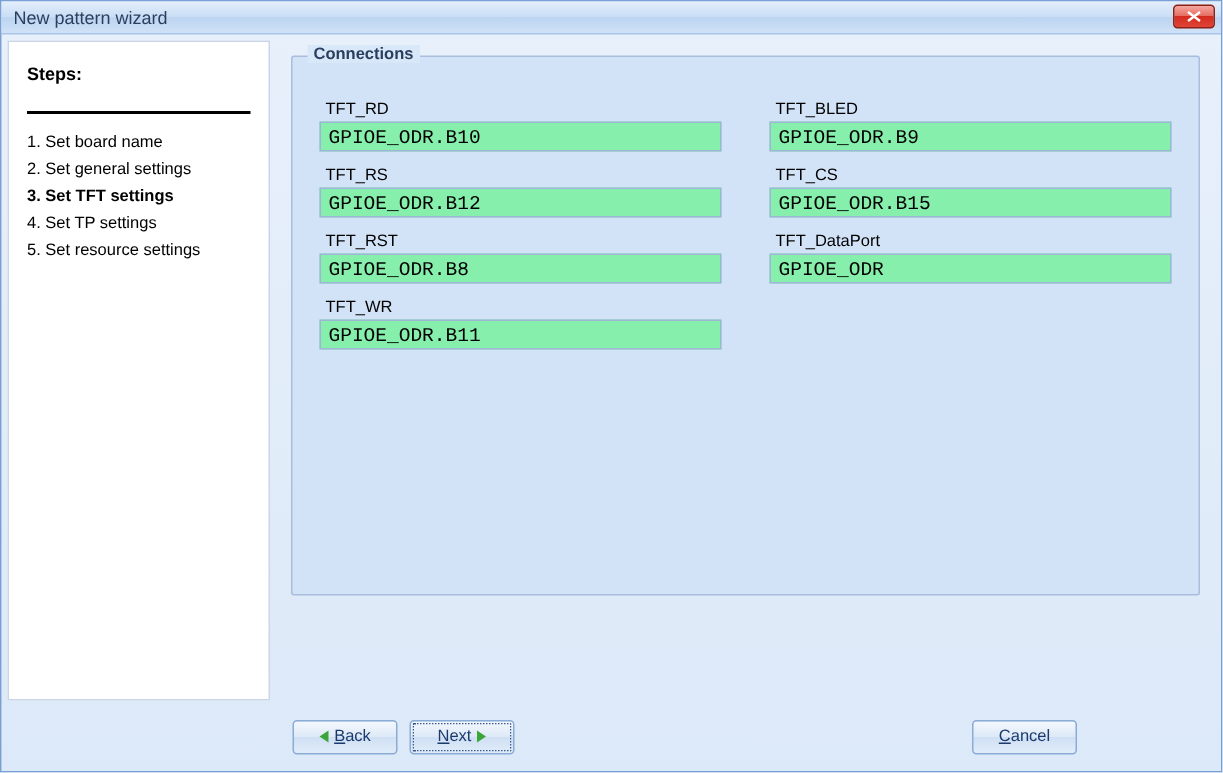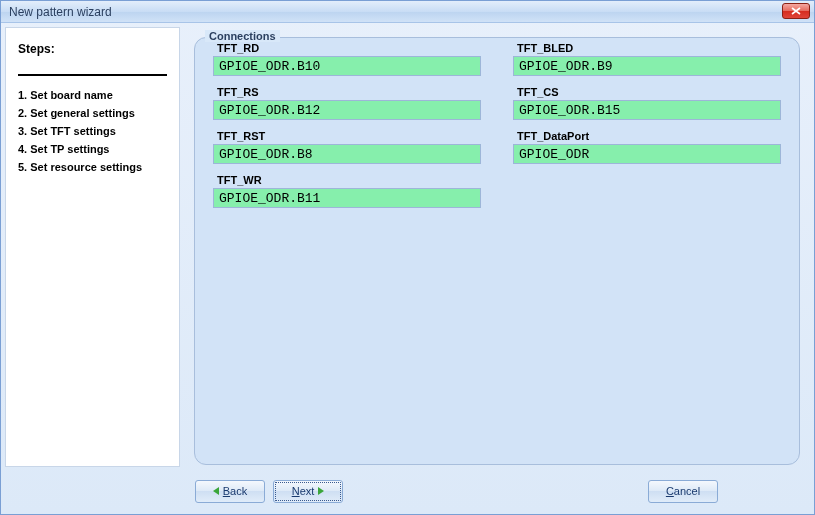--- a/index.html
+++ b/index.html
@@ -67,35 +67,34 @@
     padding-bottom: 18px;
     margin-bottom: 10px;
     display: inline-block;
     width: 100%;
   }
   .step-item {
     padding: 2px 0;
     color: #000;
     font-size: 11px;
     line-height: 14px;
-    font-weight: bold;
   }
   .step-item.current { font-weight: bold; }
   .main {
     flex: 1;
     padding: 14px 14px 4px 14px;
     position: relative;
   }
   .fieldset {
     border: 1px solid #a8bedc;
-    border-radius: 12px;
+    border-radius: 2px;
     background: #d2e3f7;
-    height: 428px;
-    position: relative;
-    padding: 2px 18px;
+    height: 360px;
+    position: relative;
+    padding: 27px 18px;
   }
   .fieldset-legend {
     position: absolute;
     top: -8px;
     left: 10px;
     background: #d8e8f9;
     padding: 0 4px;
     font-size: 11px;
     color: #2a3f5f;
     font-weight: bold;
@@ -106,21 +105,21 @@
   }
   .col {
     flex: 1;
     display: flex;
     flex-direction: column;
   }
   .field {
     margin-bottom: 8px;
   }
   .field-label {
-    font-weight: bold;
+    font-weight: normal;
     font-size: 11px;
     color: #000;
     padding: 2px 0 2px 4px;
   }
   .field-input {
     width: 100%;
     height: 20px;
     border: 1px solid #9db6d8;
     background: #86efac;
     font-size: 13px;

